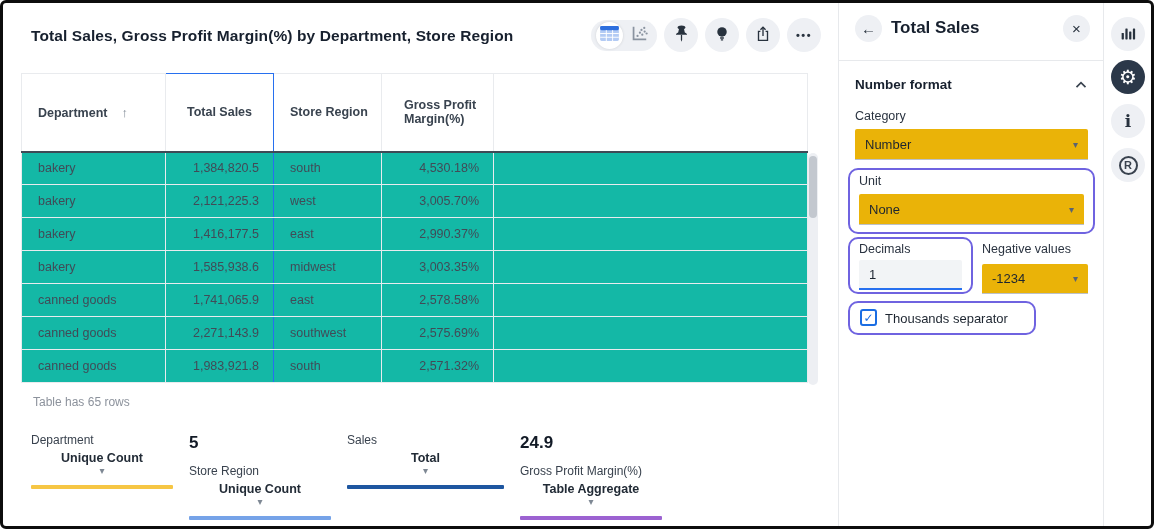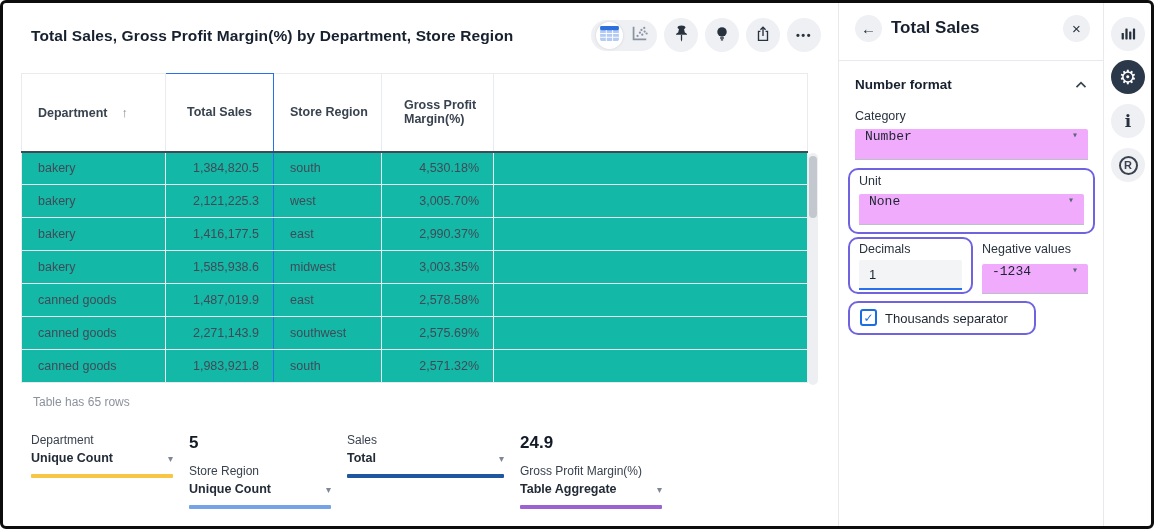--- a/index.html
+++ b/index.html
@@ -65,21 +65,21 @@
   .vthumb { width: 8px; height: 62px; margin: 3px auto 0; background: #c3c8cf; border-radius: 4px; }
   .table-note { position: absolute; left: 30px; top: 392px; font-size: 12px; color: #8c929c; }
 
   
   .summary { position: absolute; left: 28px; top: 430px; display: flex; gap: 16px; }
   .stat-card { display: flex; flex-direction: column; }
   .stat-card.w1 { width: 142px; } .stat-card.w2 { width: 142px; }
   .stat-card.w3 { width: 157px; } .stat-card.w4 { width: 142px; }
   .stat-value { font-size: 17px; font-weight: 700; color: #121a26; margin-bottom: 11px; }
   .stat-label { font-size: 12px; color: #39424e; margin-bottom: 4px; }
-  .stat-agg-row { display: flex; align-items: center; justify-content: space-between; cursor: pointer; }
+  .stat-agg-row { display: flex; align-items: center; justify-content: space-between; cursor: pointer; flex-direction: column; }
   .stat-agg { font-size: 12.5px; font-weight: 700; color: #222b36; }
   .stat-caret { color: #7e8894; font-size: 10px; }
   .stat-bar { height: 4px; border-radius: 1px; margin-top: 9px; }
 
   
   .panel {
     position: absolute; left: 835px; top: 0; width: 265px; height: 523px;
     border-left: 1px solid #e7e9ec; background: #fff;
   }
   .panel-back {
@@ -91,24 +91,24 @@
   .panel-close {
     position: absolute; left: 224px; top: 12px; width: 27px; height: 27px;
     border-radius: 50%; background: #eef0f4; border: none; cursor: pointer;
     font-size: 15px; color: #28323e; display:flex; align-items:center; justify-content:center;
   }
   .panel-divider { position: absolute; left: 0; top: 57px; width: 100%; height: 1px; background: #e7e9ec; }
   .section-header { position: absolute; left: 16px; top: 72px; right: 16px; display: flex; justify-content: space-between; align-items: center; cursor: pointer; }
   .section-title { font-size: 13.5px; font-weight: 700; color: #17202e; }
   .field-label { position: absolute; font-size: 12.5px; color: #2a3340; }
   .dropdown {
-    position: absolute; height: 31px; background: #f0abfc;
+    position: absolute; height: 31px; background: #eab308;
     border-bottom: 1px solid #bcc1c9; border-radius: 2px 2px 0 0;
-    display: flex; align-items: flex-start; justify-content: space-between;
-    padding: 0 10px; font-size: 13px; color: #1d2530; cursor: pointer; font-family: Liberation Mono, monospace;
+    display: flex; align-items: center; justify-content: space-between;
+    padding: 0 10px; font-size: 13px; color: #1d2530; cursor: pointer;
   }
   .dd-caret { color: #5a6472; font-size: 10px; }
   .text-input {
     position: absolute; height: 30px; background: #f2f4f6;
     border: none; border-bottom: 2px solid #2770ef; border-radius: 2px 2px 0 0;
     padding: 0 10px; font-size: 13px; color: #1d2530; width: 103px;
     font-family: "Liberation Sans", "DejaVu Sans", sans-serif;
   }
   .hl-box { position: absolute; border: 2px solid #6f63e0; border-radius: 10px; pointer-events: none; }
   .checkbox {
@@ -248,21 +248,21 @@
             </tr>
             <tr>
               <td>bakery</td>
               <td class="sel num">1,585,938.6</td>
               <td>midwest</td>
               <td class="num">3,003.35%</td>
               <td class="filler"></td>
             </tr>
             <tr>
               <td>canned goods</td>
-              <td class="sel num">1,487,019.9</td>
+              <td class="sel num">1,741,065.9</td>
               <td>east</td>
               <td class="num">2,578.58%</td>
               <td class="filler"></td>
             </tr>
             <tr>
               <td>canned goods</td>
               <td class="sel num">2,271,143.9</td>
               <td>southwest</td>
               <td class="num">2,575.69%</td>
               <td class="filler"></td>

